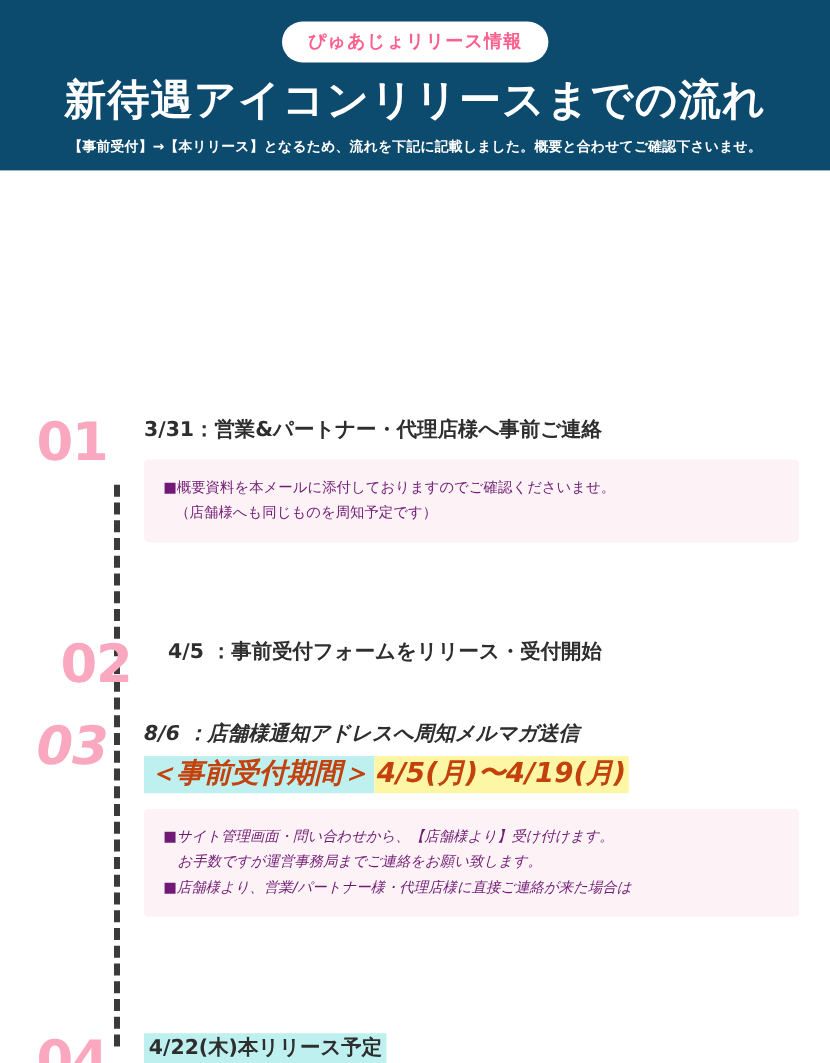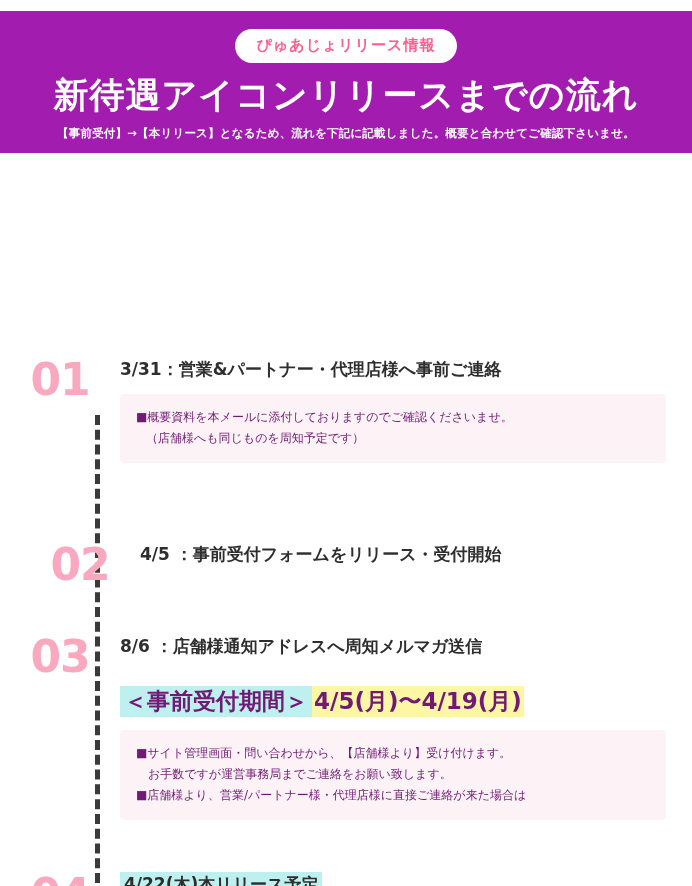--- a/index.html
+++ b/index.html
@@ -9,25 +9,24 @@
   body {
     width: 692px;
     height: 886px;
     background: #ffffff;
     font-family: "DejaVu Sans", "Liberation Sans", sans-serif;
     overflow: hidden;
   }
 
   
   .header {
-    background: #a21caf;
+    background: #0c4a6e;
     padding: 18px 0 12px 0;
     text-align: center;
     position: relative;
-    margin-top: 11px;
   }
   .badge {
     display: inline-block;
     background: #ffffff;
     color: #fb5f8d;
     font-size: 15px;
     font-weight: bold;
     letter-spacing: 1px;
     border-radius: 18px;
     padding: 7px 22px 8px 22px;
@@ -110,40 +109,40 @@
     white-space: nowrap;
   }
   .note-line.indent {
     padding-left: 10px;
   }
   .note-line.indent2 {
     padding-left: 12px;
   }
 
   .highlight-row {
-    margin-top: 30px;
+    margin-top: 8px;
     font-size: 23px;
     font-weight: bold;
-    color: #701a75;
+    color: #c2410c;
     line-height: 1.25;
     white-space: nowrap;
   }
   .hl-yellow {
     background: #fdf7a5;
     padding: 2px 2px 3px 2px;
   }
   .hl-cyan {
     background: #bdf0ef;
     padding: 2px 4px 3px 4px;
   }
 
   
   #step-1 { position: absolute; top: 205px; left: 0; right: 0; }
   #step-2 { position: absolute; top: 390px; left: 0; right: 0; margin-left: 20px; }
-  #step-3 { position: absolute; top: 482px; left: 0; right: 0; }
+  #step-3 { position: absolute; top: 459px; left: 0; right: 0; font-style: italic; }
   #step-4 { position: absolute; top: 720px; left: 0; right: 0; }
 
   .num-01 { color: #f9a8c0; }
 </style>
 </head>
 <body>
 
 <div class="header">
   <div class="badge">ぴゅあじょリリース情報</div>
   <div class="header-title">新待遇アイコンリリースまでの流れ</div>

